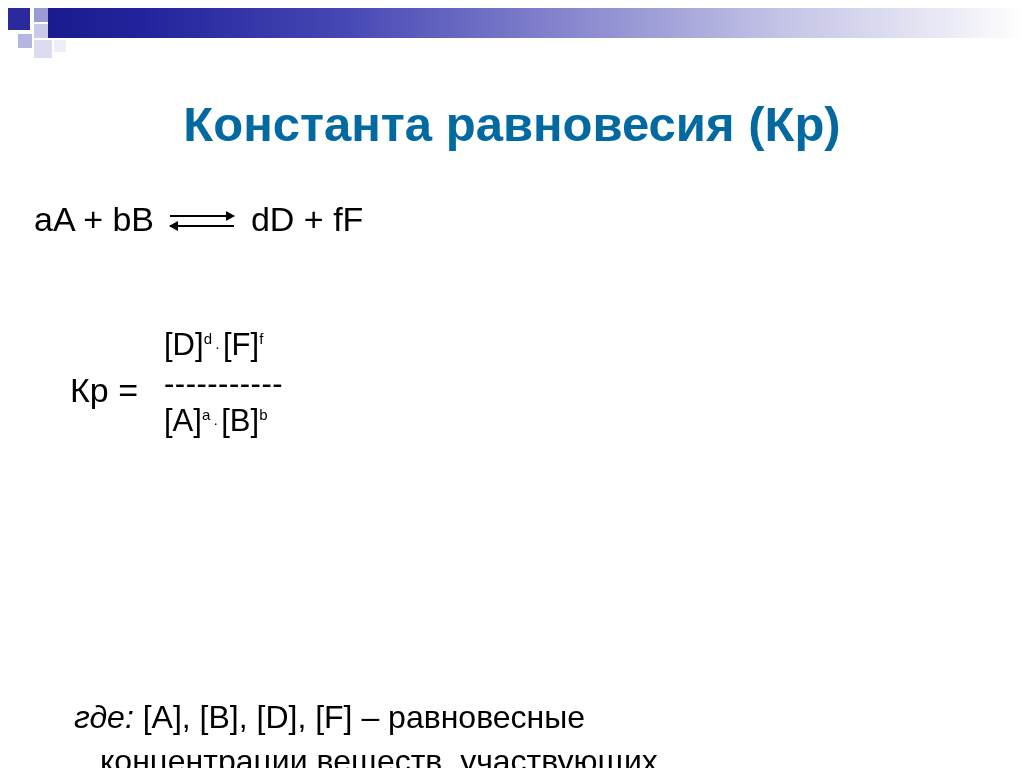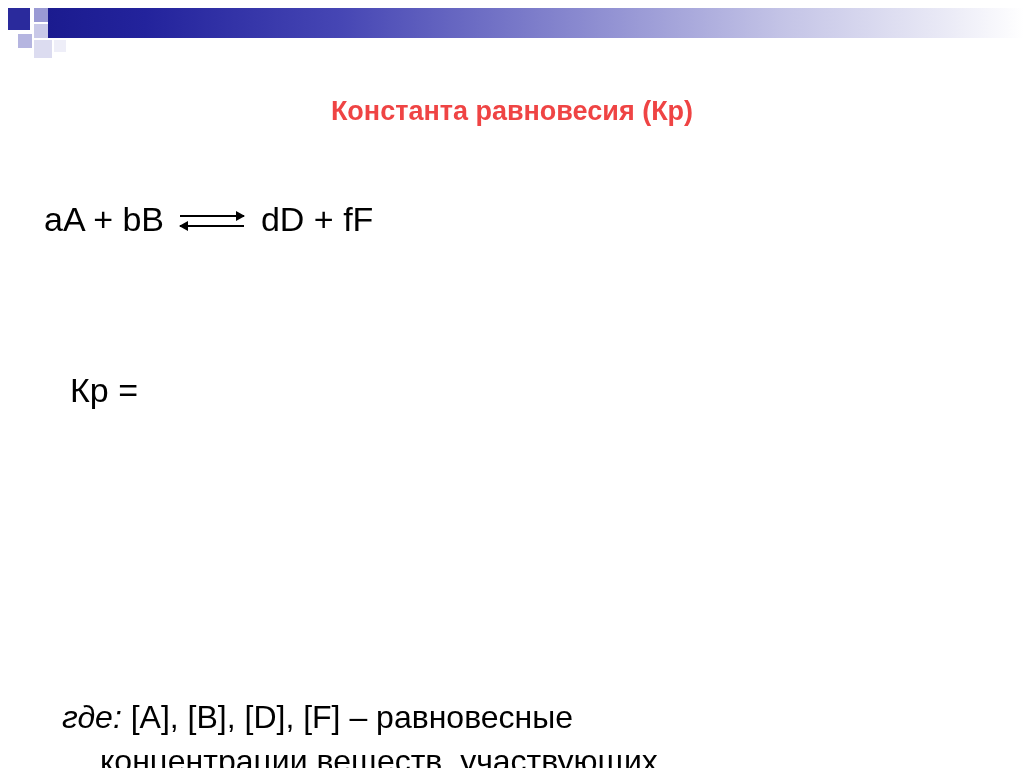--- a/index.html
+++ b/index.html
@@ -43,38 +43,38 @@
   .sq.s5 { left: 34px; top: 40px; width: 18px; height: 18px; background: #dcdcf0; }
   .sq.s6 { left: 54px; top: 40px; width: 12px; height: 12px; background: #eeeef8; }
 
   
   .title {
     position: absolute;
     left: 0;
     top: 96px;
     width: 1024px;
     text-align: center;
-    font-size: 27px;
+    font-size: 49px;
     font-weight: bold;
     letter-spacing: 0px;
-    color: #ef4444;
+    color: #0369a1;
     white-space: nowrap;
   }
 
   
   .content {
     position: absolute;
     left: 0;
     top: 195px;
     width: 1024px;
   }
 
   .reaction {
     position: relative;
-    margin-left: 44px;
+    margin-left: 34px;
     font-size: 34px;
     height: 48px;
     line-height: 48px;
     white-space: nowrap;
   }
   .reaction .lhs { }
   .reaction .arrows {
     display: inline-block;
     position: relative;
     width: 78px;
@@ -159,21 +159,21 @@
     position: absolute;
     left: 62px;
     top: 500px;
     width: 900px;
     font-size: 32px;
     line-height: 44px;
   }
   .note .where {
     font-style: italic;
   }
-  .note .l1 { text-indent: 0; }
+  .note .l1 { text-indent: 0; margin-left: 12px; }
   .note .l2 { padding-left: 38px; }
 </style>
 </head>
 <body>
 
 <div class="banner">
   <div class="banner-gradient"></div>
   <div class="sq s1"></div>
   <div class="sq s2"></div>
   <div class="sq s3"></div>
@@ -190,20 +190,29 @@
     <span class="lhs">aA + bB</span>
     <span class="arrows">
       <span class="arrow-top"></span>
       <span class="arrow-bot"></span>
     </span>
     <span class="rhs">dD + fF</span>
   </div>
 
   <div class="formula">
     <span class="kp-label">Кр =</span>
+    <span class="frac">
+      <div class="num">
+        <span>[D]</span><sup>d</sup><span class="dot">·</span><span>[F]</span><sup>f</sup>
+      </div>
+      <div class="bar">-----------</div>
+      <div class="den">
+        <span>[A]</span><sup>a</sup><span class="dot">·</span><span>[B]</span><sup>b</sup>
+      </div>
+    </span>
   </div>
 
   <div class="note">
     <div class="l1"><span class="where">где:</span><span> [A], [B], [D], [F] – равновесные</span></div>
     <div class="l2">концентрации веществ, участвующих</div>
 
   </div>
 
 </div>
 

